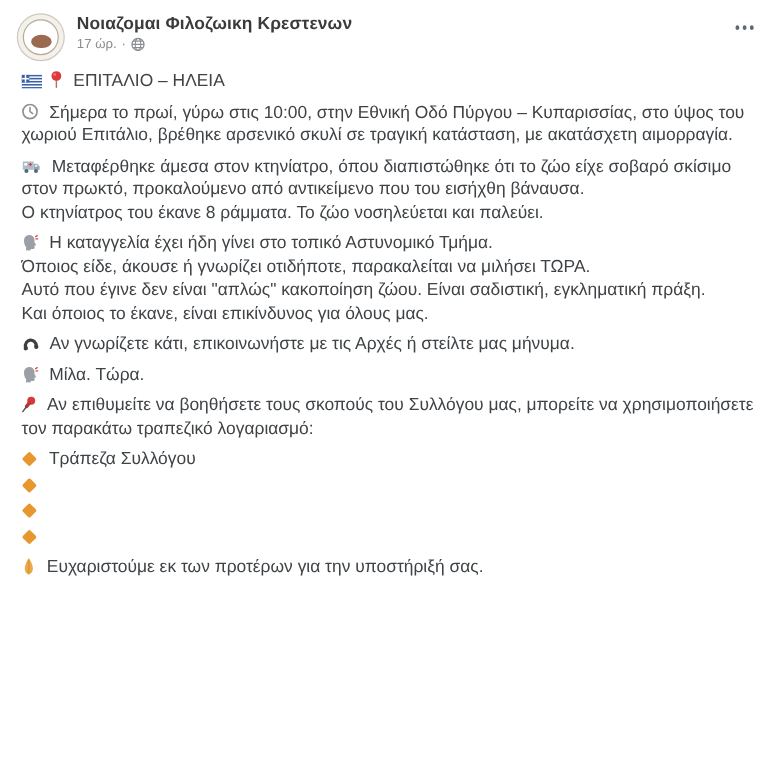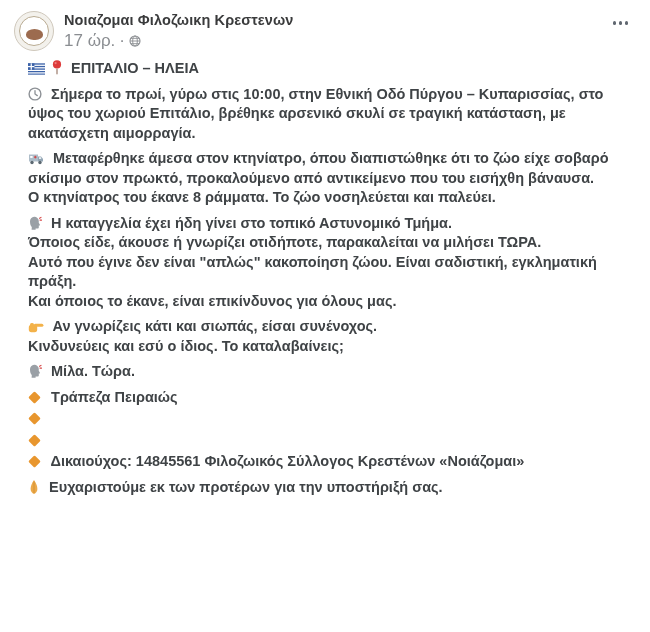--- a/index.html
+++ b/index.html
@@ -17,26 +17,26 @@
   .avatar .ring {
     position:absolute; left:4px; top:4px; right:4px; bottom:4px;
     border-radius:50%; border:1px solid #b9ab92; background:#fff;
   }
   .avatar .blob {
     position:absolute; left:11px; top:17px; width:17px; height:11px;
     background:#9c6b4f; border-radius:50% 50% 45% 45%;
   }
   .h-meta { margin-left:10px; padding-top:1px; }
   .page-name { font-size:14.5px; font-weight:700; color:#3a3b3c; letter-spacing:.1px; cursor:pointer; }
-  .sub { display:flex; align-items:center; gap:4px; margin-top:3px; font-size:17px; color:#8a8d91; }
+  .sub { display:flex; align-items:center; gap:4px; margin-top:3px; font-size:11px; color:#8a8d91; }
   .menu { margin-left:auto; padding:10px 6px; display:flex; align-items:center; cursor:pointer; }
   .menu i { display:block; width:3.5px; height:3.5px; border-radius:50%; background:#606770; margin-left:2.5px; }
   
   .post-body { padding:4px 16px 0 16px; font-size:14.5px; line-height:19.5px; color:#3f4346; }
-  .para { margin:0 0 6px 12px;font-weight:bold; }
+  .para { margin:0 0 6px 2px; }
   .para.tight { margin-bottom:2px; }
   .txt { white-space:pre-line; }
   .ico { display:inline-block; vertical-align:-2px; margin-right:5px; line-height:0; }
   .ico.first { margin-right:3px; }
   .diamond {
     display:inline-block; width:9px; height:9px; background:#e8962e;
     transform:rotate(45deg); border-radius:1.5px; margin:0 8px 0 2px;
   }
   .redcircle {
     display:inline-block; width:13px; height:13px; border-radius:50%;
@@ -135,61 +135,71 @@
             <path d="M2 5.5A4.4 4.4 0 0 1 10.8 5c0 .9-.2 1.5.1 2l1 1.7c.2.4 0 .8-.4.8h-.7v1.9a1 1 0 0 1-1 1H7.6v1.4H3.6l.2-2.9C2.6 10 2 7.7 2 5.5z" fill="#9aa0a6"></path>
             <path d="M11.6 2.3l1.4-.9M12 4.1h1.6" stroke="#d64545" stroke-width="1.1" stroke-linecap="round" fill="none"></path>
           </svg>
       </span>
       <span class="txt">Η καταγγελία έχει ήδη γίνει στο τοπικό Αστυνομικό Τμήμα.
 Όποιος είδε, άκουσε ή γνωρίζει οτιδήποτε, παρακαλείται να μιλήσει ΤΩΡΑ.
 Αυτό που έγινε δεν είναι "απλώς" κακοποίηση ζώου. Είναι σαδιστική, εγκληματική πράξη.
 Και όποιος το έκανε, είναι επικίνδυνος για όλους μας.</span>
     </div>
 
-
-
-    <div class="para">
-      <span class="ico">
-        <svg width="16" height="12" viewBox="0 0 16 12">
-            <rect x="0.8" y="3.8" width="8.4" height="7.4" rx="2.6" fill="#f3b24a"></rect>
-            <rect x="5.8" y="2.8" width="9.6" height="3" rx="1.5" fill="#f3b24a"></rect>
-            <rect x="2" y="2" width="4" height="3.2" rx="1.6" fill="#f3b24a"></rect>
-          </svg>
-      </span>
-      <span class="txt">Αν γνωρίζεις κάτι και σιωπάς, είσαι συνένοχος.
-Κινδυνεύεις και εσύ ο ίδιος. Το καταλαβαίνεις;</span>
-    </div>
+    <div class="para">
+      <span class="ico">
+        <svg width="15" height="13" viewBox="0 0 15 13">
+            <g transform="rotate(-8 7.5 7)">
+              <path d="M3 9.2C2.6 5.4 5.4 3.4 7.5 3.4s4.9 2 4.5 5.8" fill="none" stroke="#3d4043" stroke-width="2.7" stroke-linecap="round"></path>
+              <circle cx="3.1" cy="9.6" r="1.8" fill="#3d4043"></circle>
+              <circle cx="11.9" cy="9.6" r="1.8" fill="#3d4043"></circle>
+            </g>
+          </svg>
+      </span>
+      <span class="txt">Αν γνωρίζετε κάτι, επικοινωνήστε με τις Αρχές ή στείλτε μας μήνυμα.</span>
+    </div>
+
+
 
     <div class="para">
       <span class="ico">
         <svg width="14" height="14" viewBox="0 0 14 14">
             <path d="M2 5.5A4.4 4.4 0 0 1 10.8 5c0 .9-.2 1.5.1 2l1 1.7c.2.4 0 .8-.4.8h-.7v1.9a1 1 0 0 1-1 1H7.6v1.4H3.6l.2-2.9C2.6 10 2 7.7 2 5.5z" fill="#9aa0a6"></path>
             <path d="M11.6 2.3l1.4-.9M12 4.1h1.6" stroke="#d64545" stroke-width="1.1" stroke-linecap="round" fill="none"></path>
           </svg>
       </span>
       <span class="txt">Μίλα. Τώρα.</span>
     </div>
 
+    <div class="para">
+      <span class="ico">
+        <svg width="13" height="14" viewBox="0 0 13 14">
+            <circle cx="8" cy="4" r="3.3" fill="#d43c3c"></circle>
+            <path d="M6.2 6.2L4.2 8.6" stroke="#c23232" stroke-width="3" stroke-linecap="round"></path>
+            <path d="M4 9L1 13" stroke="#55524e" stroke-width="1.2" stroke-linecap="round"></path>
+          </svg>
+      </span>
+      <span class="txt">Αν επιθυμείτε να βοηθήσετε τους σκοπούς του Συλλόγου μας, μπορείτε να χρησιμοποιήσετε τον παρακάτω τραπεζικό λογαριασμό:</span>
+    </div>
 
     <div class="para tight">
       <span class="diamond"></span>
-      <span class="txt">Τράπεζα Πειραιώς</span>
+      <span class="txt">Τράπεζα Συλλόγου</span>
     </div>
 
     <div class="para tight">
       <span class="diamond"></span>
     </div>
 
     <div class="para tight">
       <span class="diamond"></span>
     </div>
 
     <div class="para">
       <span class="diamond"></span>
-      <span class="txt">Δικαιούχος: 14845561 Φιλοζωικός Σύλλογος Κρεστένων «Νοιάζομαι»</span>
     </div>
 
     <div class="para" style="margin-top:4px;">
       <span class="ico">
         <svg width="12" height="14" viewBox="0 0 12 14">
             <path d="M6 0C4 3 2.6 6 2.6 9c0 2.4 1.5 4 3.4 5 1.9-1 3.4-2.6 3.4-5C9.4 6 8 3 6 0z" fill="#eba94b"></path>
             <path d="M6 1.5v11.5" stroke="#d18f2f" stroke-width="0.9"></path>
           </svg>
       </span>
       <span class="txt">Ευχαριστούμε εκ των προτέρων για την υποστήριξή σας.</span>

